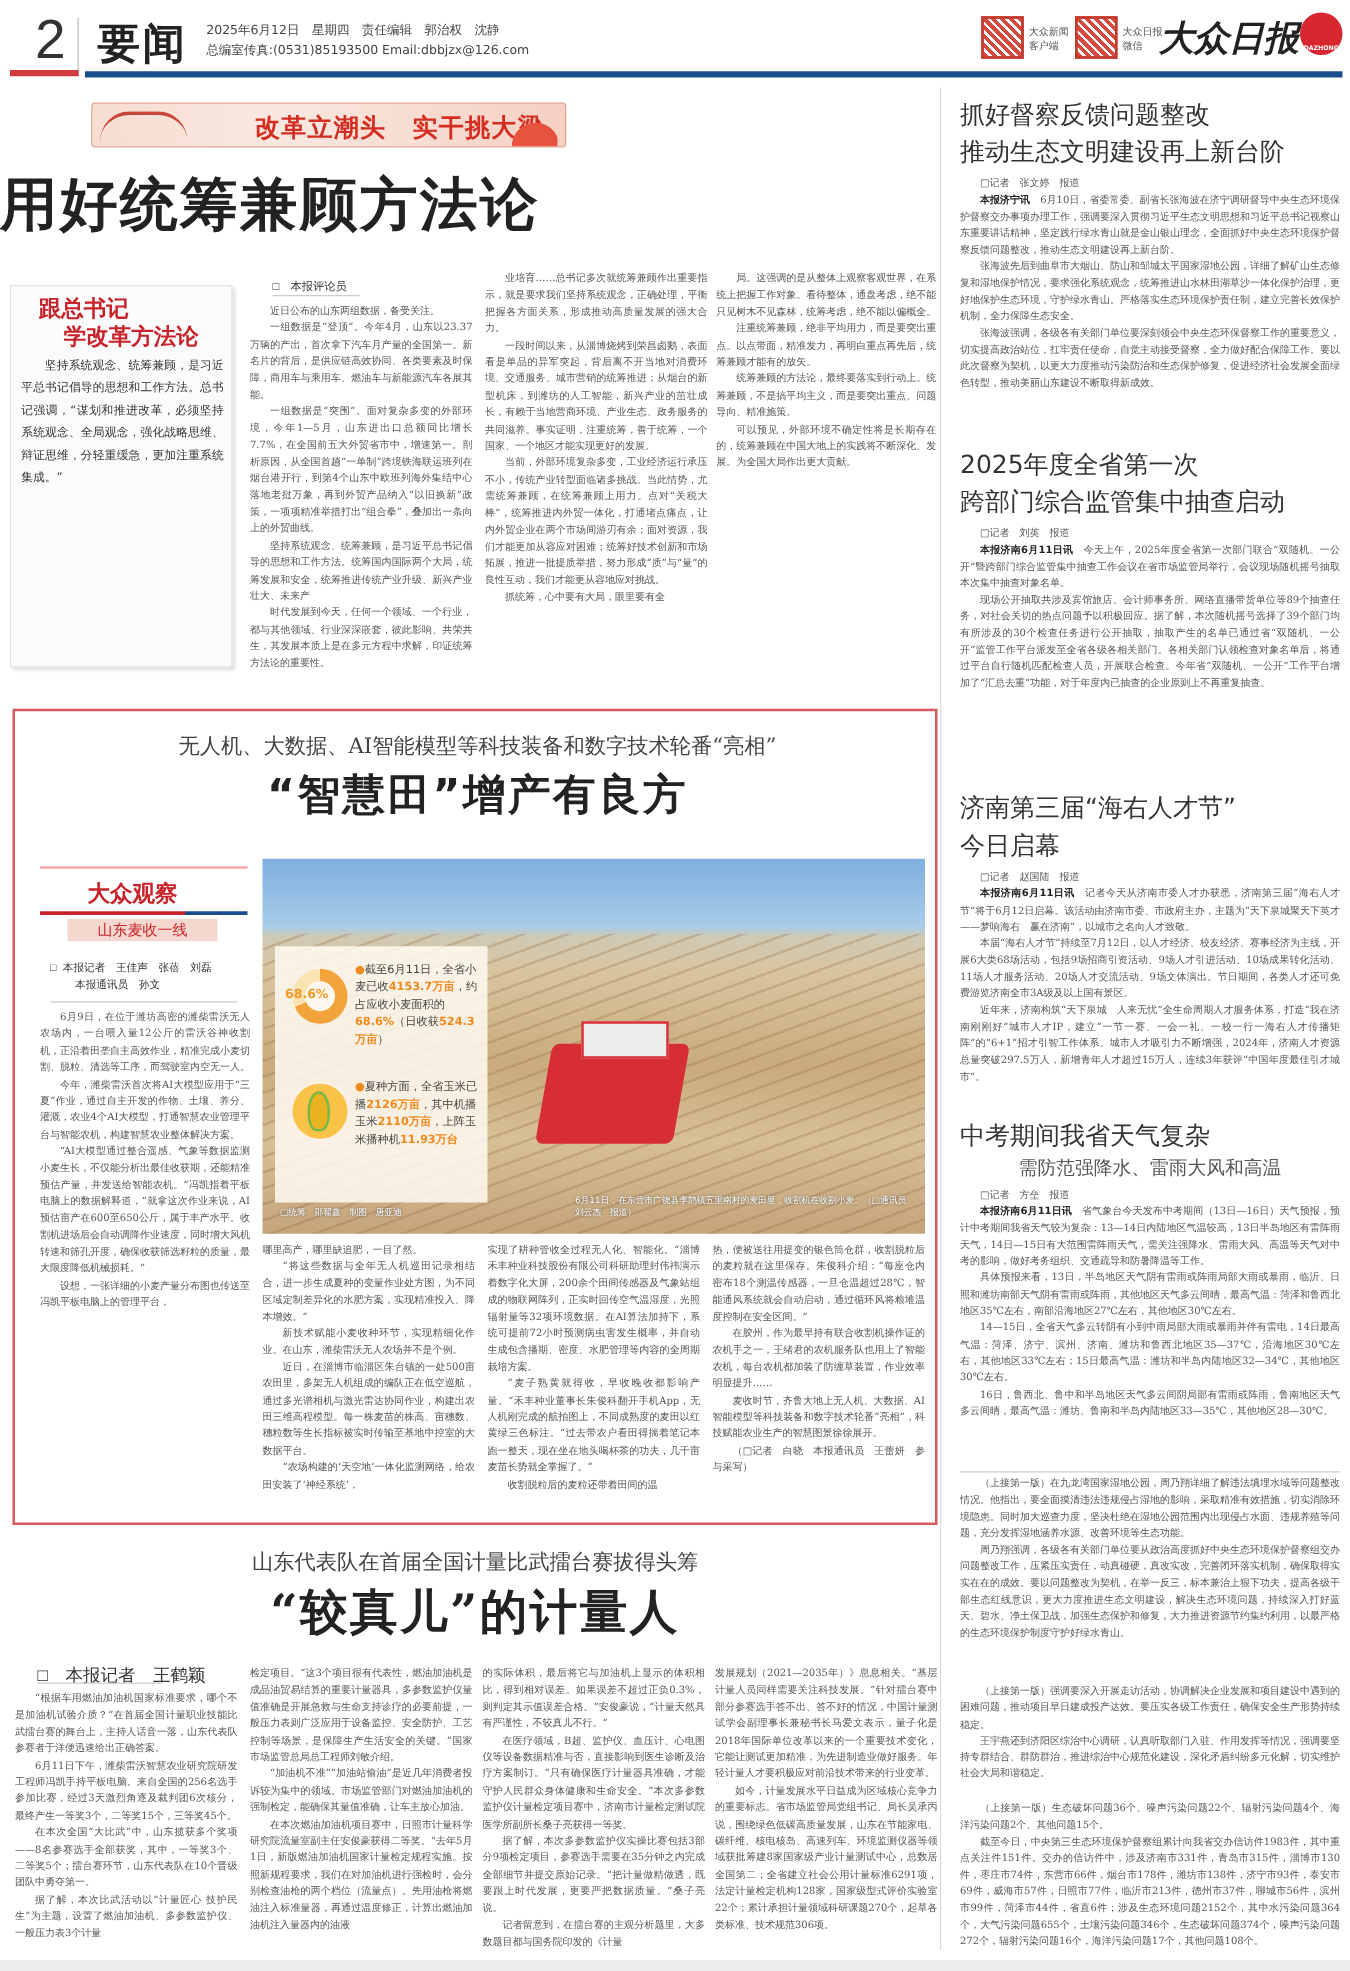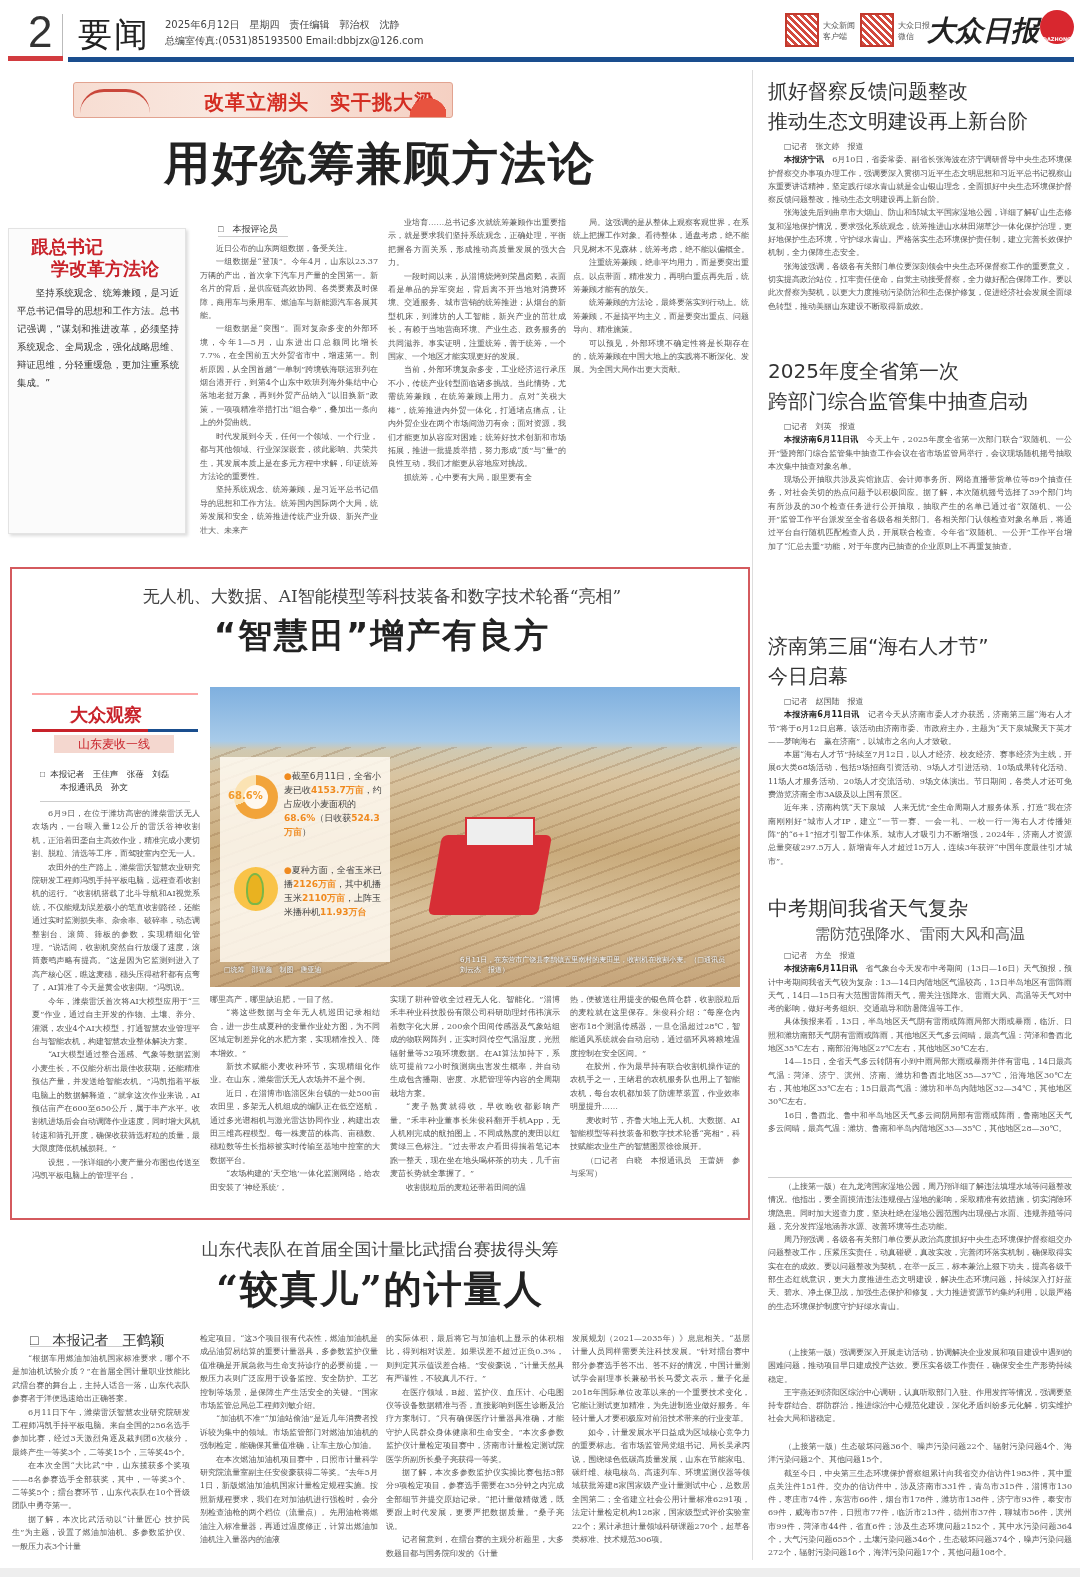--- a/index.html
+++ b/index.html
@@ -1,32 +1,32 @@
 <!DOCTYPE html>
 <html><head>
 <meta charset="utf-8">
 <style>
 *{box-sizing:border-box;margin:0;padding:0}
 body{width:1080px;height:1577px;background:#fff;font-family:"DejaVu Serif","Liberation Serif",serif;color:#333;position:relative;overflow:hidden}
 .abs{position:absolute}
 .hdr-num{left:28px;top:8px;font-family:"Liberation Sans",sans-serif;font-size:44px;color:#333;font-weight:300;line-height:48px}
 .hdr-redline{left:8px;top:56px;width:55px;height:5px;background:#d23b3f}
 .hdr-vline{left:62px;top:14px;width:1px;height:42px;background:#bbb}
-.hdr-section{left:78px;top:12px;font-family:"DejaVu Sans",sans-serif;font-size:34px;font-weight:normal;color:#222;letter-spacing:2px}
+.hdr-section{left:78px;top:12px;font-family:"DejaVu Sans",sans-serif;font-size:34px;font-weight:bold;color:#222;letter-spacing:2px}
 .hdr-meta{left:165px;top:17px;font-family:"DejaVu Sans",sans-serif;font-size:10px;color:#444;line-height:16px}
 .hdr-blueline{left:68px;top:57px;width:1006px;height:5px;background:#1a4e8e}
 .qr{width:34px;height:34px;top:13px;background:repeating-linear-gradient(45deg,#d34a3e 0 3px,#fff 3px 5px),#d34a3e;border:2px solid #c23a2e}
 .qr-label{top:20px;font-family:"DejaVu Sans",sans-serif;font-size:8px;color:#555;line-height:11px}
 .logo-text{left:927px;top:12px;font-family:"DejaVu Serif",serif;font-size:28px;font-style:italic;font-weight:bold;color:#222}
 .logo-badge{left:1040px;top:10px;width:34px;height:34px;border-radius:50%;background:#d8272f;color:#fff;font-family:"DejaVu Sans",sans-serif;font-size:5px;font-weight:bold;text-align:center;padding-top:26px}
 .banner{left:73px;top:82px;width:380px;height:36px;background:linear-gradient(90deg,#f7ddd2,#f9e8e0 40%,#f5d0c2);border:1px solid #e2a390;border-radius:3px}
 .banner-text{left:130px;top:6px;font-family:"DejaVu Sans",sans-serif;font-size:20px;font-weight:bold;color:#d42d22;letter-spacing:1px;white-space:nowrap}
 .banner-wave{right:6px;top:2px;width:44px;height:32px;background:radial-gradient(circle at 60% 100%,#e8533f 0 45%,transparent 46%)}
 .banner-train{left:6px;top:6px;width:70px;height:24px;border-top:3px solid #c9463a;border-radius:40px 40px 0 0}
-.main-title{left:0;width:760px;top:133px;text-align:center;font-family:"DejaVu Sans",sans-serif;font-size:46px;font-weight:bold;color:#222;letter-spacing:2px}
+.main-title{left:0;width:760px;top:133px;font-family:"DejaVu Sans",sans-serif;font-size:46px;font-weight:bold;color:#222;letter-spacing:2px}
 .sidebox{left:8px;top:228px;width:178px;height:306px;background:#fbfbfb;border:1px solid #e3e3e3;box-shadow:2px 2px 3px #ddd}
 .sidebox-t1{left:22px;top:6px;font-family:"DejaVu Sans",sans-serif;font-size:18px;font-weight:bold;color:#c8222a}
 .sidebox-t2{left:42px;top:28px;font-family:"DejaVu Sans",sans-serif;font-size:18px;font-weight:bold;color:#c8222a}
 .sidebox-body{left:8px;top:55px;width:162px;font-family:"DejaVu Sans",sans-serif;font-size:9.4px;line-height:18px;color:#333;text-align:justify}
 .sidebox-body p{text-indent:2em}
 .col{font-size:8px;line-height:13.4px;color:#555;text-align:justify}
 .col p{text-indent:2em}
 .byline{font-family:Liberation Mono, monospace;font-size:9px;color:#333}
 .rt-title{font-family:"DejaVu Sans",sans-serif;font-size:20px;color:#333;text-align:left;line-height:30px}
 .rt-body{font-size:8px;line-height:13.3px;color:#555;text-align:justify}
@@ -102,22 +102,22 @@
   </div>
 </div>
 
 <div class="abs byline" style="left:218px;top:223px">□　<span>本报评论员</span></div>
 <div class="abs sep" style="left:218px;top:236px;width:70px"></div>
 
 <div class="abs col" style="left:200px;top:242px;width:178px">
   <p>近日公布的山东两组数据，备受关注。</p>
   <p>一组数据是“登顶”。今年4月，山东以23.37万辆的产出，首次拿下汽车月产量的全国第一。新名片的背后，是供应链高效协同、各类要素及时保障，商用车与乘用车、燃油车与新能源汽车各展其能。</p>
   <p>一组数据是“突围”。面对复杂多变的外部环境，今年1—5月，山东进出口总额同比增长7.7%，在全国前五大外贸省市中，增速第一。剖析原因，从全国首趟“一单制”跨境铁海联运班列在烟台港开行，到第4个山东中欧班列海外集结中心落地老挝万象，再到外贸产品纳入“以旧换新”政策，一项项精准举措打出“组合拳”，叠加出一条向上的外贸曲线。</p>
+  <p>坚持系统观念、统筹兼顾，是习近平总书记倡导的思想和工作方法。统筹国内国际两个大局，统筹发展和安全，统筹推进传统产业升级、新兴产业壮大、未来产</p>
   <p>时代发展到今天，任何一个领域、一个行业，都与其他领域、行业深深嵌套，彼此影响、共荣共生，其发展本质上是在多元方程中求解，印证统筹方法论的重要性。</p>
-  <p>坚持系统观念、统筹兼顾，是习近平总书记倡导的思想和工作方法。统筹国内国际两个大局，统筹发展和安全，统筹推进传统产业升级、新兴产业壮大、未来产</p>
 </div>
 <div class="abs col" style="left:388px;top:216px;width:178px;height:340px;overflow:hidden">
   <p>业培育……总书记多次就统筹兼顾作出重要指示，就是要求我们坚持系统观念，正确处理，平衡把握各方面关系，形成推动高质量发展的强大合力。</p>
   <p>一段时间以来，从淄博烧烤到荣昌卤鹅，表面看是单品的异军突起，背后离不开当地对消费环境、交通服务、城市营销的统筹推进；从烟台的新型机床，到潍坊的人工智能，新兴产业的茁壮成长，有赖于当地营商环境、产业生态、政务服务的共同滋养。事实证明，注重统筹，善于统筹，一个国家、一个地区才能实现更好的发展。</p>
   <p>当前，外部环境复杂多变，工业经济运行承压不小，传统产业转型面临诸多挑战。当此情势，尤需统筹兼顾，在统筹兼顾上用力。点对“关税大棒”，统筹推进内外贸一体化，打通堵点痛点，让内外贸企业在两个市场间游刃有余；面对资源，我们才能更加从容应对困难；统筹好技术创新和市场拓展，推进一批提质举措，努力形成“质”与“量”的良性互动，我们才能更从容地应对挑战。</p>
   <p>抓统筹，心中要有大局，眼里要有全</p>
 </div>
 <div class="abs col" style="left:573px;top:216px;width:176px;height:340px;overflow:hidden">
   <p>局。这强调的是从整体上观察客观世界，在系统上把握工作对象。看待整体，通盘考虑，绝不能只见树木不见森林，统筹考虑，绝不能以偏概全。</p>
   <p>注重统筹兼顾，绝非平均用力，而是要突出重点。以点带面，精准发力，再明白重点再先后，统筹兼顾才能有的放矢。</p>
@@ -136,21 +136,20 @@
   </div>
 
   <div class="abs byline" style="left:28px;top:200px;width:160px;font-size:8.5px;line-height:13px">
     <div>□ <span>本报记者　王佳声　张蓓　刘磊</span></div>
     <div style="padding-left:20px">本报通讯员　孙文</div>
   </div>
   <div class="abs sep" style="left:28px;top:232px;width:150px"></div>
 
   <div class="abs col" style="left:20px;top:238px;width:168px;height:410px;overflow:hidden">
     <p>6月9日，在位于潍坊高密的潍柴雷沃无人农场内，一台喂入量12公斤的雷沃谷神收割机，正沿着田垄自主高效作业，精准完成小麦切割、脱粒、清选等工序，而驾驶室内空无一人。</p>
-    <p>农田外的生产路上，潍柴雷沃智慧农业研究院研发工程师冯凯手持平板电脑，远程查看收割机的运行。“收割机搭载了北斗导航和AI视觉系统，不仅能规划误差极小的笔直收割路径，还能通过实时监测损失率、杂余率、破碎率，动态调整割台、滚筒、筛板的参数，实现精细化管理。”说话间，收割机突然自行放缓了速度，滚筒轰鸣声略有提高。“这是因为它监测到进入了高产核心区，瞧这麦穗，穗头压得秸秆都有点弯了，AI算准了今天是黄金收割期。”冯凯说。</p>
     <p>今年，潍柴雷沃首次将AI大模型应用于“三夏”作业，通过自主开发的作物、土壤、养分、灌溉，农业4个AI大模型，打通智慧农业管理平台与智能农机，构建智慧农业整体解决方案。</p>
     <p>“AI大模型通过整合遥感、气象等数据监测小麦生长，不仅能分析出最佳收获期，还能精准预估产量，并发送给智能农机。”冯凯指着平板电脑上的数据解释道，“就拿这次作业来说，AI预估亩产在600至650公斤，属于丰产水平。收割机进场后会自动调降作业速度，同时增大风机转速和筛孔开度，确保收获筛选籽粒的质量，最大限度降低机械损耗。”</p>
     <p>设想，一张详细的小麦产量分布图也传送至冯凯平板电脑上的管理平台，</p>
   </div>
 
   <div class="abs photo">
     <div class="abs photo-rows"></div>
     <div class="abs harvester"></div>
     <div class="abs harvester-cab"></div>
     <div class="abs infopanel">

